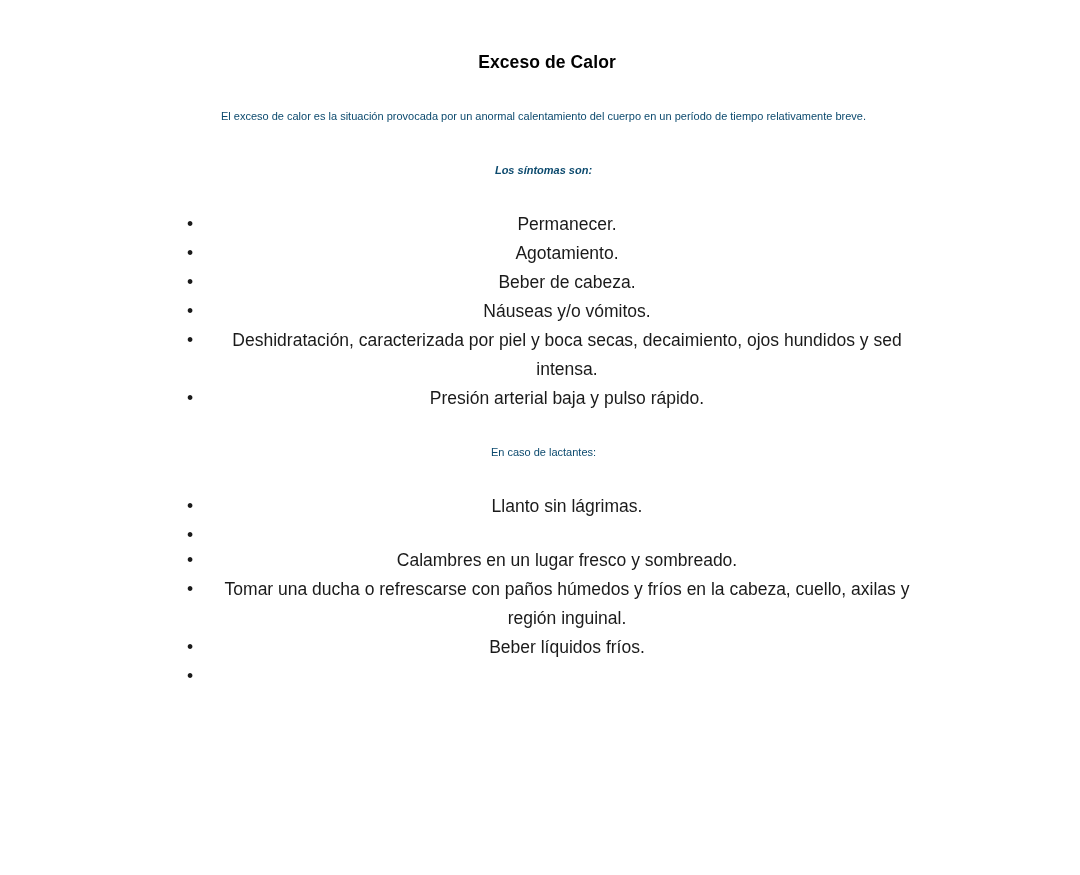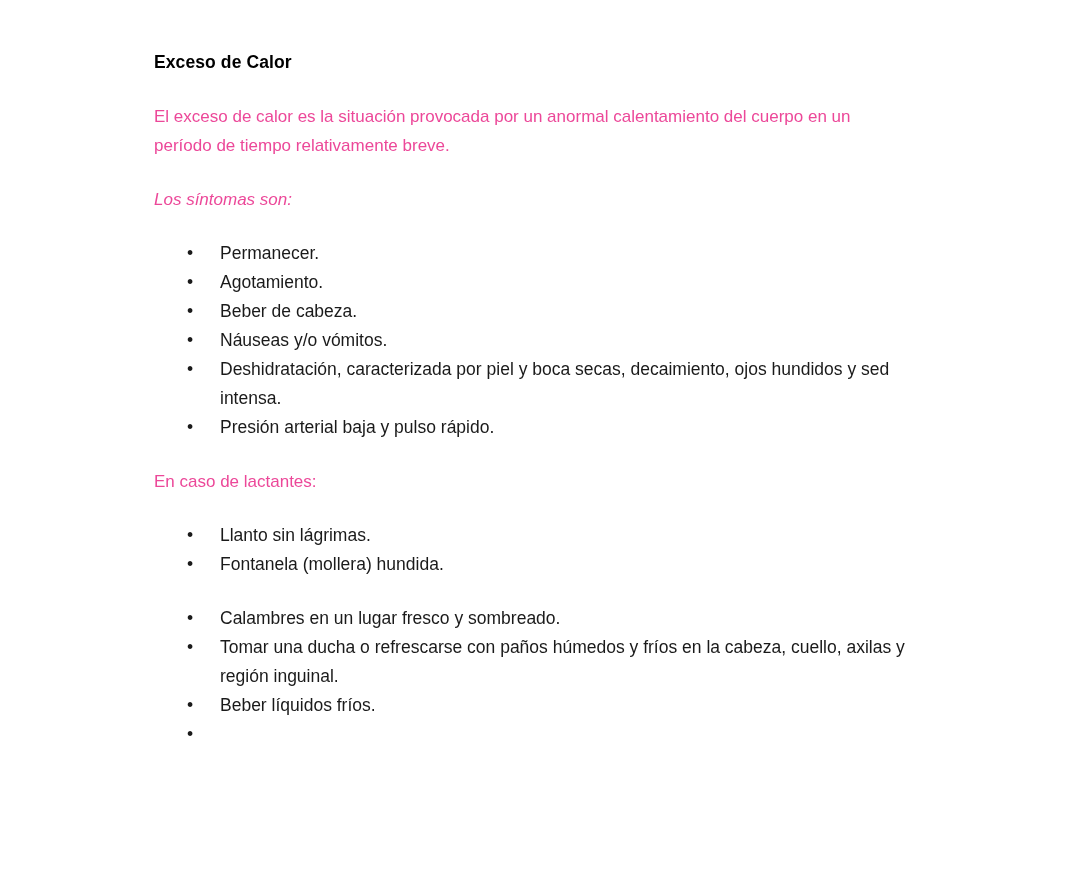--- a/index.html
+++ b/index.html
@@ -15,38 +15,40 @@
     color: #1a1a1a;
     -webkit-font-smoothing: antialiased;
   }
   .page {
     position: relative;
     width: 1080px;
     height: 722px;
     background: #ffffff;
     box-sizing: border-box;
     padding: 48px 140px 12px 154px;
+    text-align: center;
   }
   .doc-title {
     font-size: 17.5px;
     font-weight: bold;
     line-height: 29px;
     letter-spacing: 0.1px;
     margin: 0 0 25px 0;
     color: #000000;
   }
   .para {
-    font-size: 17px;
+    font-size: 11px;
     line-height: 29px;
-    margin: 0 0 25px 0;
+    margin: 0 0 25px 12px;
     max-width: 755px;
-    color: #ec4899;
+    color: #0c4a6e;
   }
   .para.italic {
     font-style: italic;
+    font-weight: bold;
   }
   ul.bullets {
     list-style: none;
     margin: 0 0 25px 0;
     padding: 0;
     max-width: 760px;
   }
   ul.bullets li {
     position: relative;
     font-size: 17.5px;
@@ -108,21 +110,20 @@
 
   <p class="para">En caso de lactantes:</p>
 
   <ul class="bullets">
     <li>
       <span class="bullet-dot">•</span>
       <span>Llanto sin lágrimas.</span>
     </li>
     <li>
       <span class="bullet-dot">•</span>
-      <span>Fontanela (mollera) hundida.</span>
     </li>
   </ul>
 
 
   <ul class="bullets">
     <li>
       <span class="bullet-dot">•</span>
       <span>Calambres en un lugar fresco y sombreado.</span>
     </li>
     <li>

